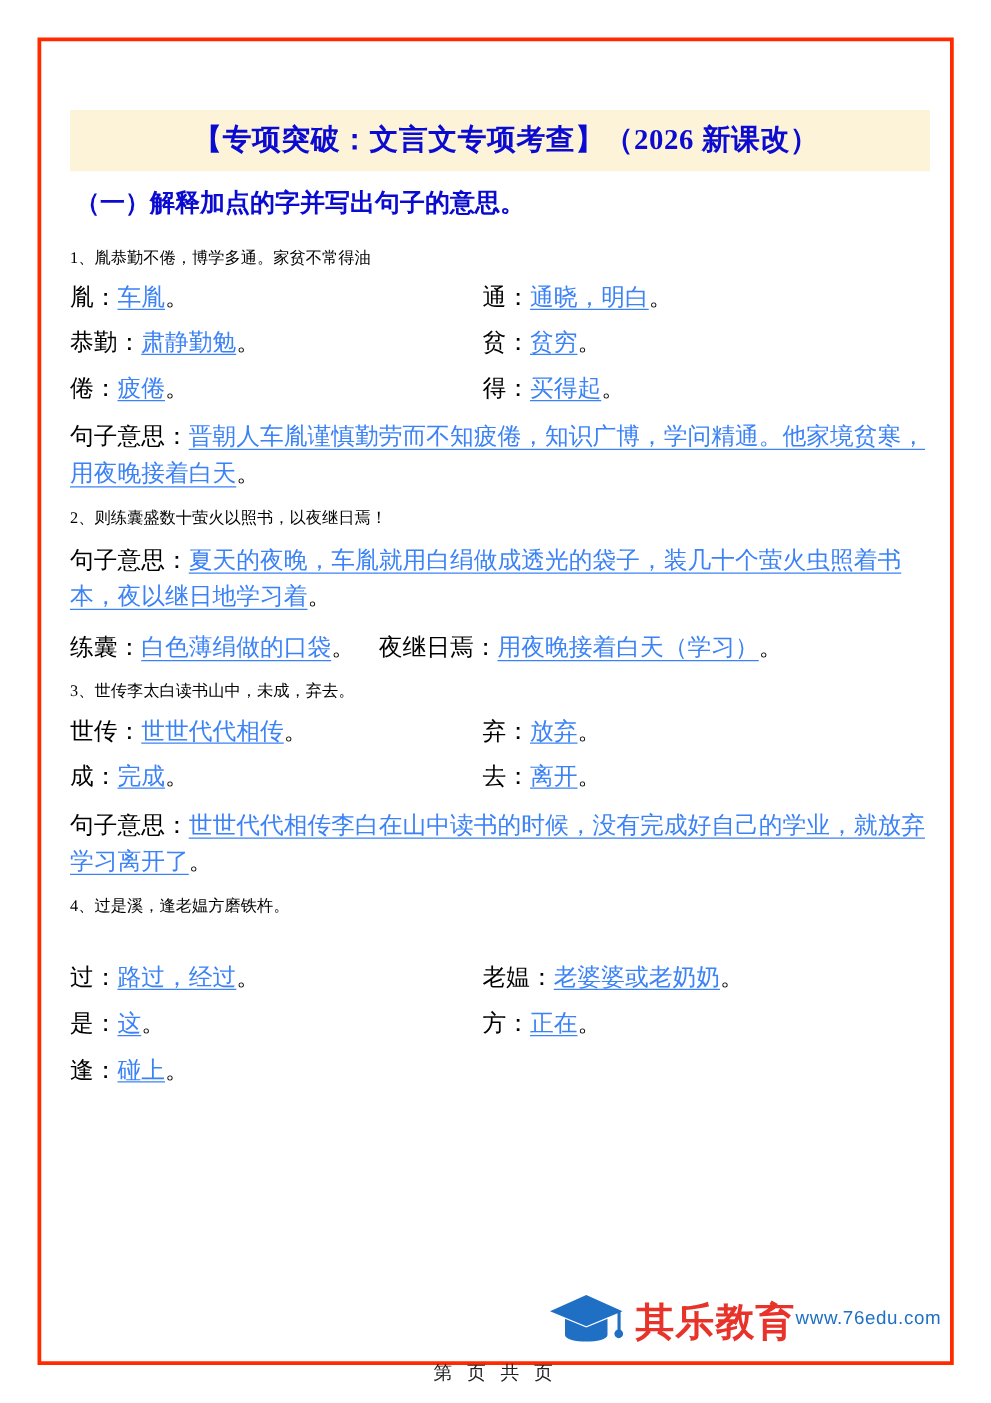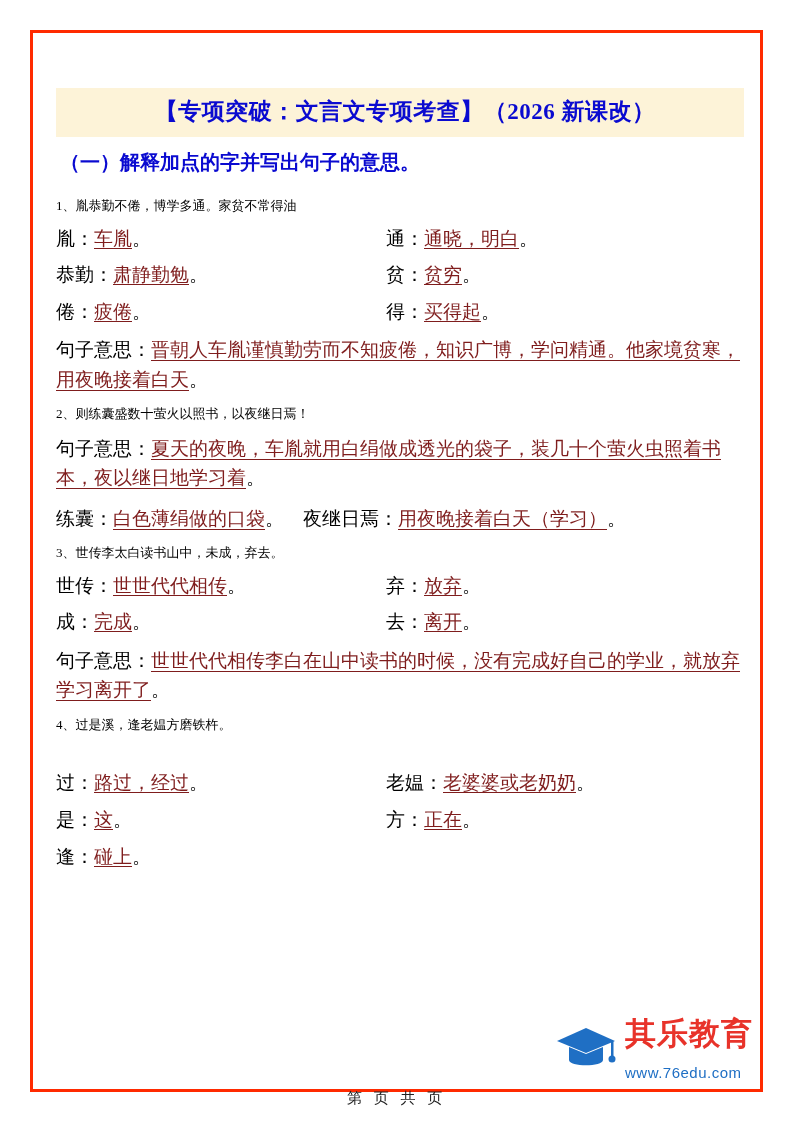--- a/index.html
+++ b/index.html
@@ -62,21 +62,21 @@
   }
   .ans-cell {
     display: flex;
     align-items: baseline;
     white-space: nowrap;
   }
   .ans-cell.left { width: 330px; }
   .ans-cell.right { width: 350px; }
   .lbl { color: #000; }
   .ans {
-    color: #7f1d1d;
+    color: #3b82f6;
     text-decoration: underline;
     text-underline-offset: 3px;
     text-align: right;
   }
   .punct { color: #000; }
   .meaning {
     font-size: 19px;
     margin-top: 11px;
     line-height: 1.55;
     color: #000;
@@ -99,33 +99,33 @@
   
   .logo {
     position: absolute;
     right: 40px;
     bottom: 42px;
     display: flex;
     align-items: center;
     gap: 8px;
   }
   .cap-icon { width: 62px; height: 46px; position: relative; }
-  .logo-text { display: flex; flex-direction: column; line-height: 1; }
+  .logo-text { display: flex; flex-direction: row; line-height: 1; }
   .logo-main {
     font-size: 31px;
     font-weight: bold;
     color: #e8332a;
     font-family: "Liberation Sans", sans-serif;
     letter-spacing: 1px;
   }
   .logo-sub {
     font-size: 15px;
     color: #1f6fc4;
     font-family: "Liberation Sans", sans-serif;
-    margin-top: 16px;
+    margin-top: 5px;
     letter-spacing: 0.5px;
   }
 </style>
 </head>
 <body>
 
 <div class="page-frame"></div>
 
 <div class="content">
 

